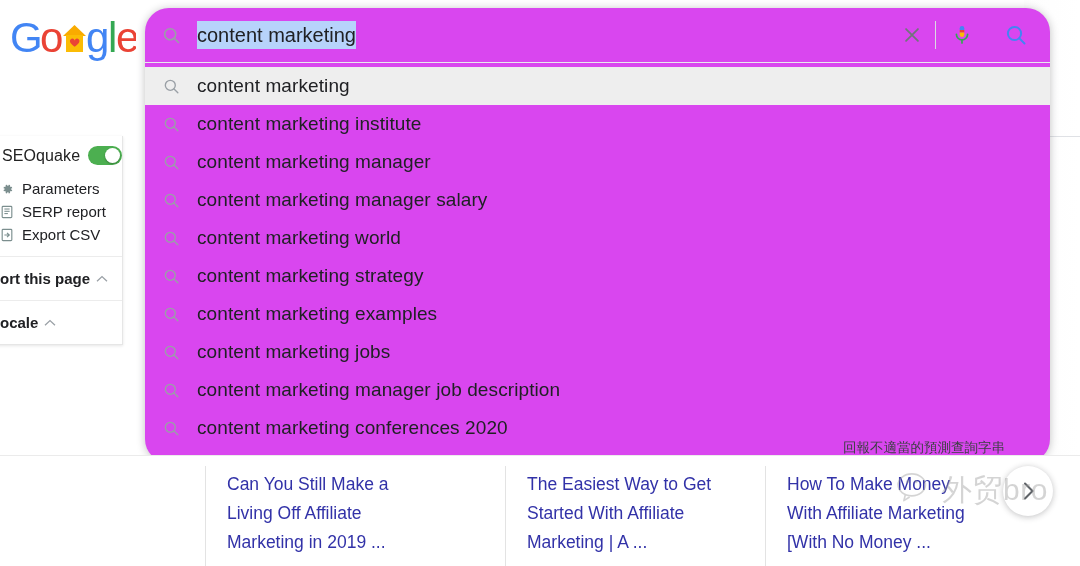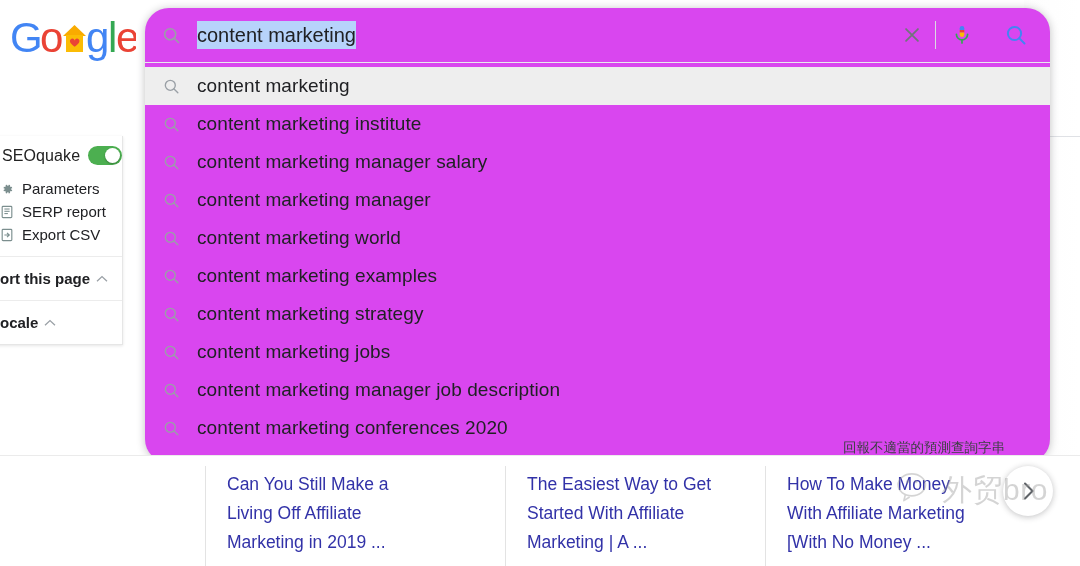--- a/index.html
+++ b/index.html
@@ -232,57 +232,57 @@
         </span>
       <span class="sgt">content marketing institute</span>
     </div>
     <div class="sg">
       <span class="sgi">
           <svg viewBox="0 0 24 24" width="19" height="19">
             <circle cx="10.5" cy="10.5" r="6.3" fill="none" stroke="#9aa0a6" stroke-width="1.7"></circle>
             <path d="M15.2 15.2 20 20" stroke="#9aa0a6" stroke-width="1.7" stroke-linecap="round"></path>
           </svg>
         </span>
+      <span class="sgt">content marketing manager</span>
+    </div>
+    <div class="sg">
+      <span class="sgi">
+          <svg viewBox="0 0 24 24" width="19" height="19">
+            <circle cx="10.5" cy="10.5" r="6.3" fill="none" stroke="#9aa0a6" stroke-width="1.7"></circle>
+            <path d="M15.2 15.2 20 20" stroke="#9aa0a6" stroke-width="1.7" stroke-linecap="round"></path>
+          </svg>
+        </span>
       <span class="sgt">content marketing manager salary</span>
     </div>
     <div class="sg">
       <span class="sgi">
           <svg viewBox="0 0 24 24" width="19" height="19">
             <circle cx="10.5" cy="10.5" r="6.3" fill="none" stroke="#9aa0a6" stroke-width="1.7"></circle>
             <path d="M15.2 15.2 20 20" stroke="#9aa0a6" stroke-width="1.7" stroke-linecap="round"></path>
           </svg>
         </span>
-      <span class="sgt">content marketing manager</span>
-    </div>
-    <div class="sg">
-      <span class="sgi">
-          <svg viewBox="0 0 24 24" width="19" height="19">
-            <circle cx="10.5" cy="10.5" r="6.3" fill="none" stroke="#9aa0a6" stroke-width="1.7"></circle>
-            <path d="M15.2 15.2 20 20" stroke="#9aa0a6" stroke-width="1.7" stroke-linecap="round"></path>
-          </svg>
-        </span>
       <span class="sgt">content marketing world</span>
     </div>
     <div class="sg">
       <span class="sgi">
           <svg viewBox="0 0 24 24" width="19" height="19">
             <circle cx="10.5" cy="10.5" r="6.3" fill="none" stroke="#9aa0a6" stroke-width="1.7"></circle>
             <path d="M15.2 15.2 20 20" stroke="#9aa0a6" stroke-width="1.7" stroke-linecap="round"></path>
           </svg>
         </span>
+      <span class="sgt">content marketing strategy</span>
+    </div>
+    <div class="sg">
+      <span class="sgi">
+          <svg viewBox="0 0 24 24" width="19" height="19">
+            <circle cx="10.5" cy="10.5" r="6.3" fill="none" stroke="#9aa0a6" stroke-width="1.7"></circle>
+            <path d="M15.2 15.2 20 20" stroke="#9aa0a6" stroke-width="1.7" stroke-linecap="round"></path>
+          </svg>
+        </span>
       <span class="sgt">content marketing examples</span>
-    </div>
-    <div class="sg">
-      <span class="sgi">
-          <svg viewBox="0 0 24 24" width="19" height="19">
-            <circle cx="10.5" cy="10.5" r="6.3" fill="none" stroke="#9aa0a6" stroke-width="1.7"></circle>
-            <path d="M15.2 15.2 20 20" stroke="#9aa0a6" stroke-width="1.7" stroke-linecap="round"></path>
-          </svg>
-        </span>
-      <span class="sgt">content marketing strategy</span>
     </div>
     <div class="sg">
       <span class="sgi">
           <svg viewBox="0 0 24 24" width="19" height="19">
             <circle cx="10.5" cy="10.5" r="6.3" fill="none" stroke="#9aa0a6" stroke-width="1.7"></circle>
             <path d="M15.2 15.2 20 20" stroke="#9aa0a6" stroke-width="1.7" stroke-linecap="round"></path>
           </svg>
         </span>
       <span class="sgt">content marketing jobs</span>
     </div>

